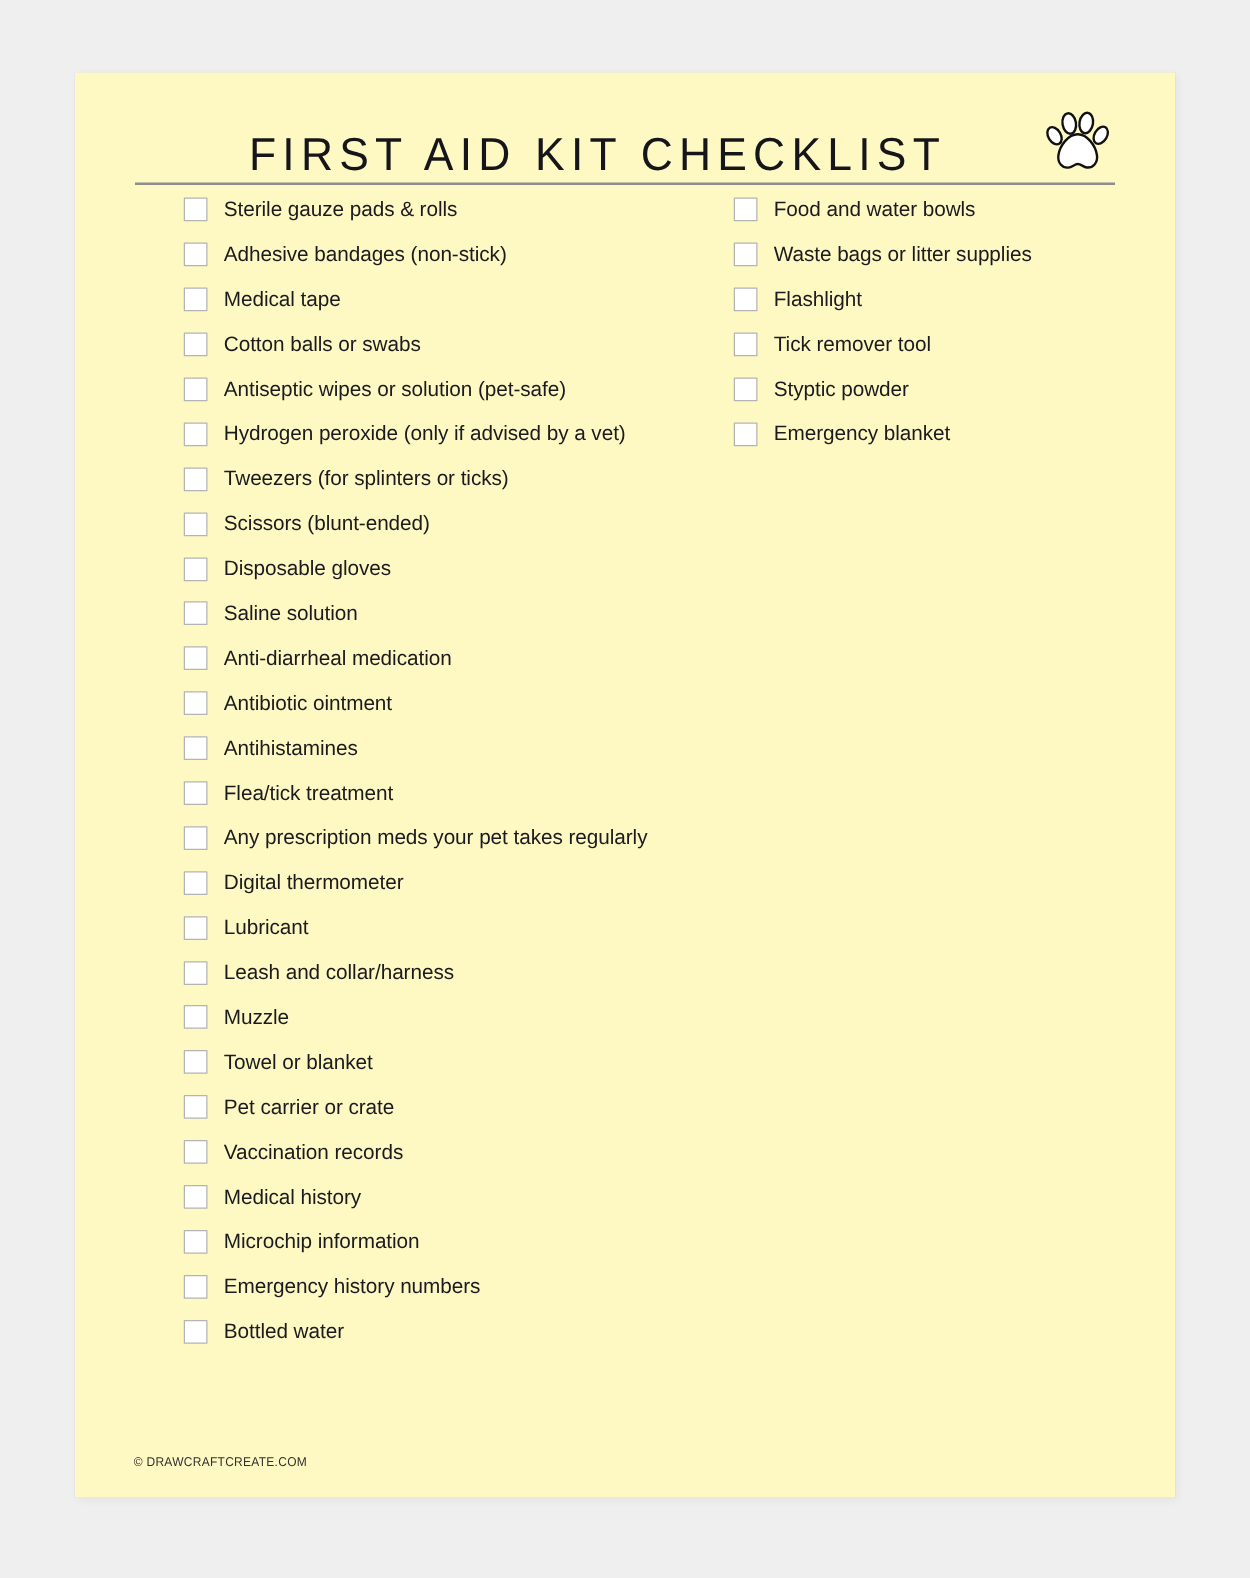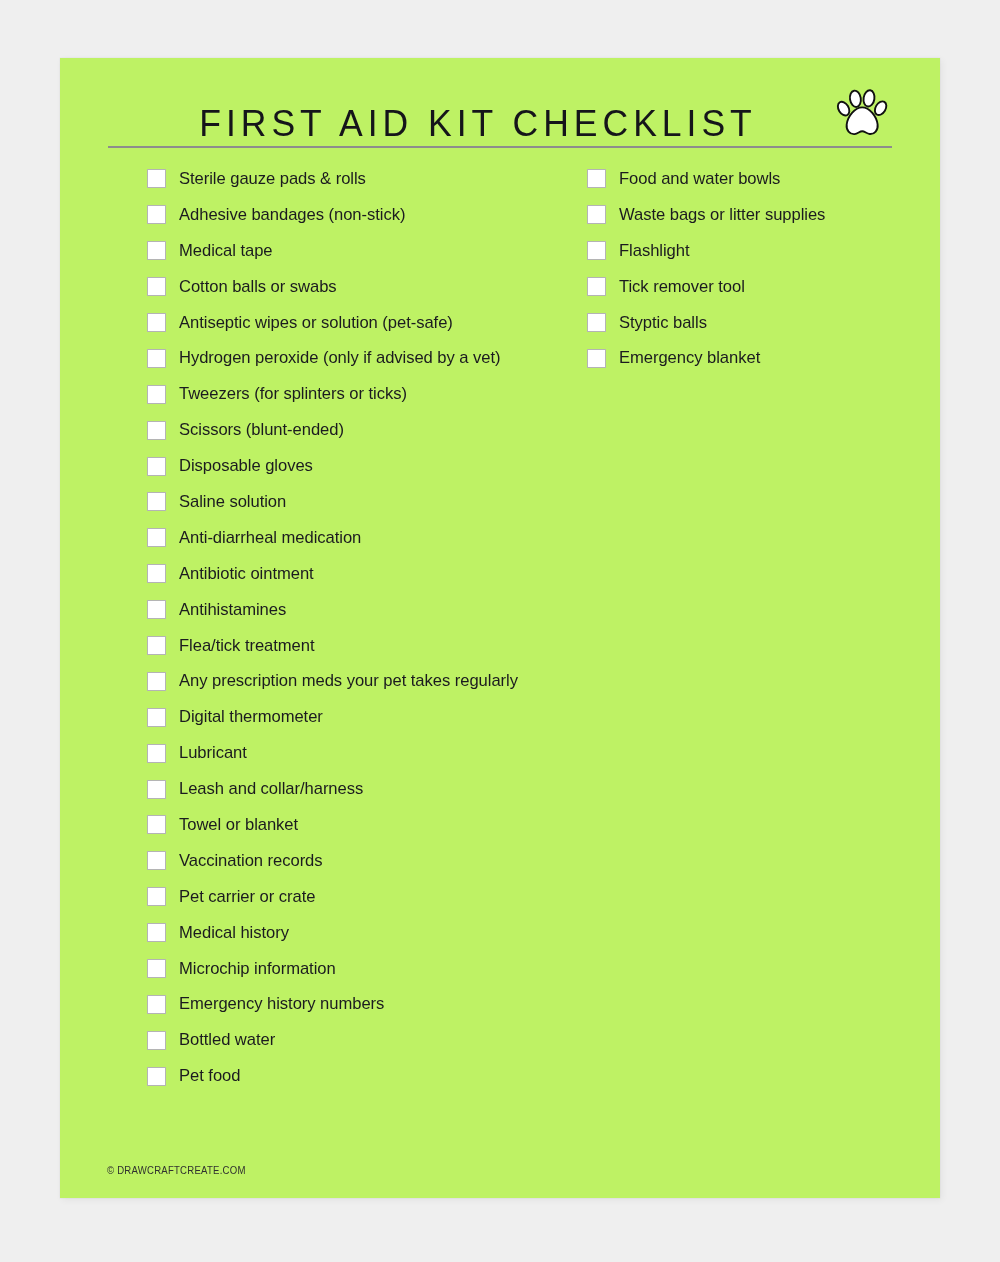--- a/index.html
+++ b/index.html
@@ -16,21 +16,21 @@
     overflow: hidden;
   }
 
   
   #sheet {
     position: absolute;
     left: 60px;
     top: 58px;
     width: 880px;
     height: 1140px;
-    background: #bef264;
+    background: #fef9c3;
     box-shadow: 0 0 0 0.5px rgba(0,0,0,0.045), 2px 2px 7px rgba(0,0,0,0.055);
     box-sizing: border-box;
   }
 
   
   #header {
     position: absolute;
     left: 48px;
     top: 28px;
     width: 784px;
@@ -71,21 +71,21 @@
   
   #list-area {
     position: absolute;
     left: 0;
     top: 0;
     width: 880px;
     height: 1140px;
   }
   .column {
     position: absolute;
-    top: 103px;
+    top: 92px;
   }
   #col-left  { left: 87px; width: 470px; }
   #col-right { left: 527px; width: 330px; }
 
   .check-row {
     display: flex;
     align-items: center;
     height: 35.9px;
   }
   .checkbox {
@@ -223,50 +223,50 @@
       <div class="check-row">
           <span class="checkbox"></span>
           <span class="item-label">Lubricant</span>
         </div>
       <div class="check-row">
           <span class="checkbox"></span>
           <span class="item-label">Leash and collar/harness</span>
         </div>
       <div class="check-row">
           <span class="checkbox"></span>
+          <span class="item-label">Muzzle</span>
+        </div>
+      <div class="check-row">
+          <span class="checkbox"></span>
           <span class="item-label">Towel or blanket</span>
         </div>
       <div class="check-row">
           <span class="checkbox"></span>
+          <span class="item-label">Pet carrier or crate</span>
+        </div>
+      <div class="check-row">
+          <span class="checkbox"></span>
           <span class="item-label">Vaccination records</span>
         </div>
       <div class="check-row">
           <span class="checkbox"></span>
-          <span class="item-label">Pet carrier or crate</span>
-        </div>
-      <div class="check-row">
-          <span class="checkbox"></span>
           <span class="item-label">Medical history</span>
         </div>
       <div class="check-row">
           <span class="checkbox"></span>
           <span class="item-label">Microchip information</span>
         </div>
       <div class="check-row">
           <span class="checkbox"></span>
           <span class="item-label">Emergency history numbers</span>
         </div>
       <div class="check-row">
           <span class="checkbox"></span>
           <span class="item-label">Bottled water</span>
         </div>
-      <div class="check-row">
-          <span class="checkbox"></span>
-          <span class="item-label">Pet food</span>
-        </div>
     </div>
 
     <div class="column" id="col-right">
       <div class="check-row">
           <span class="checkbox"></span>
           <span class="item-label">Food and water bowls</span>
         </div>
       <div class="check-row">
           <span class="checkbox"></span>
           <span class="item-label">Waste bags or litter supplies</span>
@@ -274,21 +274,21 @@
       <div class="check-row">
           <span class="checkbox"></span>
           <span class="item-label">Flashlight</span>
         </div>
       <div class="check-row">
           <span class="checkbox"></span>
           <span class="item-label">Tick remover tool</span>
         </div>
       <div class="check-row">
           <span class="checkbox"></span>
-          <span class="item-label">Styptic balls</span>
+          <span class="item-label">Styptic powder</span>
         </div>
       <div class="check-row">
           <span class="checkbox"></span>
           <span class="item-label">Emergency blanket</span>
         </div>
     </div>
 
   </div>
 
   <div id="footer-credit">© DRAWCRAFTCREATE.COM</div>

